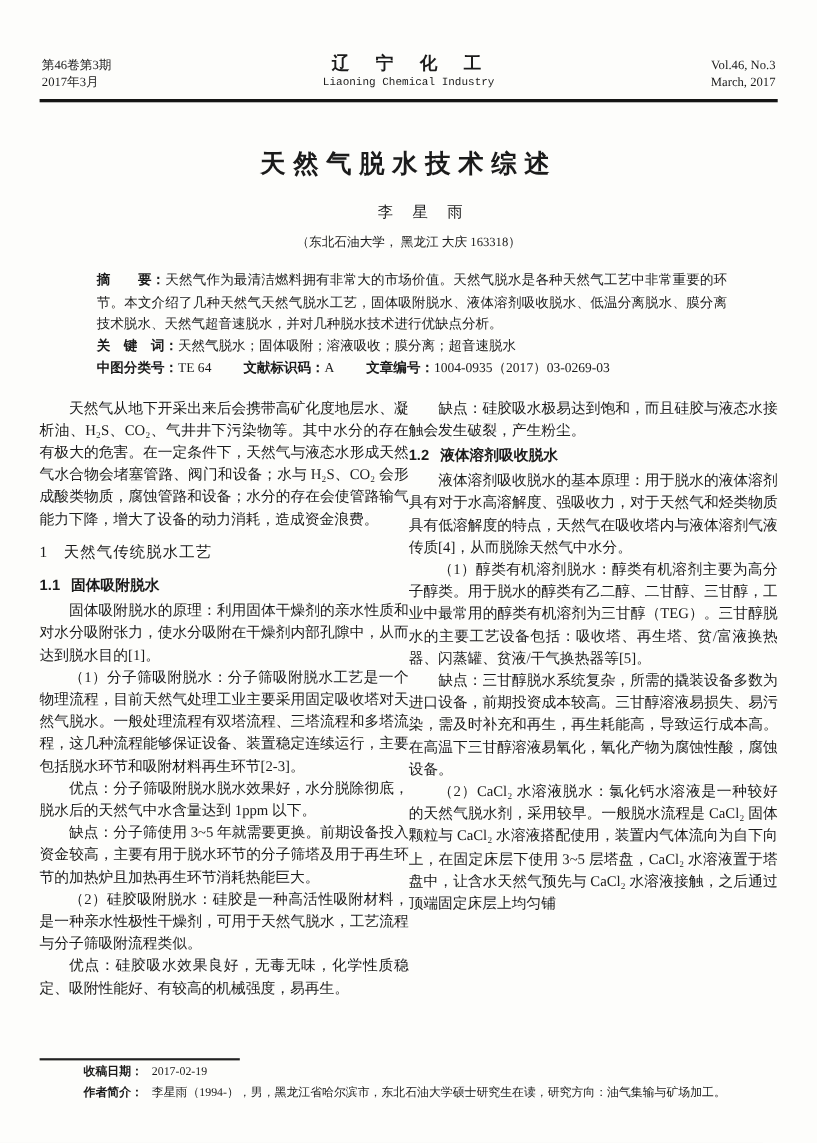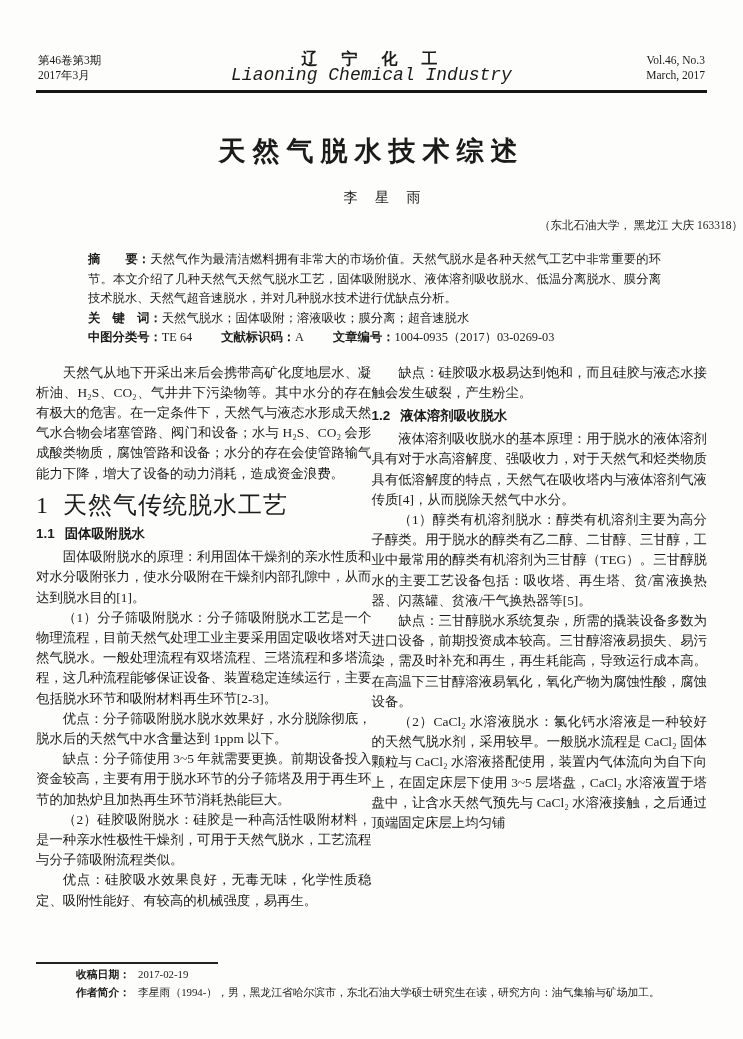--- a/index.html
+++ b/index.html
@@ -16,47 +16,47 @@
   
   .jheader{
     display:flex;justify-content:space-between;align-items:flex-end;
     padding:50px 38px 5px 38px;
   }
   .jheader .col{font-size:11.5px;line-height:15px;}
   .jheader .left{text-align:left;width:160px;}
   .jheader .right{text-align:right;width:160px;}
   .jheader .center{text-align:center;flex:1;}
   .jname{font-size:16px;letter-spacing:4px;line-height:18px;font-weight:bold;}
-  .jname-en{font-size:18px;font-family:"Liberation Mono","DejaVu Sans Mono",monospace;letter-spacing:0;font-style:italic;}
+  .jname-en{font-size:10px;font-family:"Liberation Mono","DejaVu Sans Mono",monospace;letter-spacing:0;}
   .header-rule{height:3px;background:#151515;margin:2px 36px 0 36px;}
   
   .title{
     text-align:center;margin-top:40px;
-    font-size:27px;font-weight:bold;letter-spacing:7px;
+    font-size:23px;font-weight:bold;letter-spacing:7px;
   }
   .author{text-align:center;margin-top:20px;font-size:14px;letter-spacing:7px;padding-left:28px;}
-  .affil{text-align:right;margin-top:11px;font-size:11.5px;}
+  .affil{text-align:center;margin-top:11px;font-size:11.5px;}
   
   .abstract{
     margin:17px 82px 0 88px;
     font-size:12.3px;line-height:19.5px;text-align:justify;
   }
-  .blabel{font-family:Liberation Sans, sans-serif;font-weight:bold;}
+  .blabel{font-family:Liberation Mono, monospace;font-weight:bold;}
   .meta-line{margin-top:0;}
   .meta-line .pair{margin-right:26px;}
   
   .columns{
     display:flex;gap:0;
     padding:0 36px;margin-top:15px;
     font-size:13.4px;line-height:20.2px;text-align:justify;
   }
   .colm{flex:1;min-width:0;}
   .colm p{margin:0;text-indent:2em;}
   .h1{
-    font-size:24px;letter-spacing:1px;
+    font-size:14px;letter-spacing:1px;
     margin:11px 0 9px 0;text-indent:0;
     font-family:"Liberation Serif","DejaVu Serif",serif;
   }
   .h1 .no{margin-right:14px;}
   .h2{
     font-size:13.4px;font-weight:bold;
     font-family:"Liberation Sans","DejaVu Sans",sans-serif;
     margin:3px 0 3px 0;text-indent:0;
   }
   .h2 .no{margin-right:10px;}

